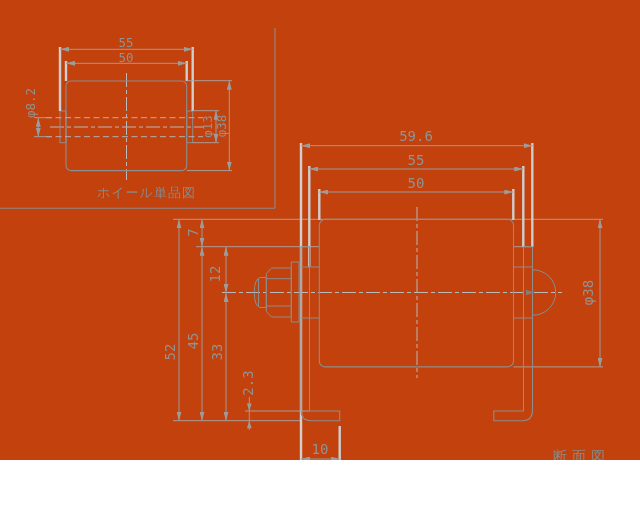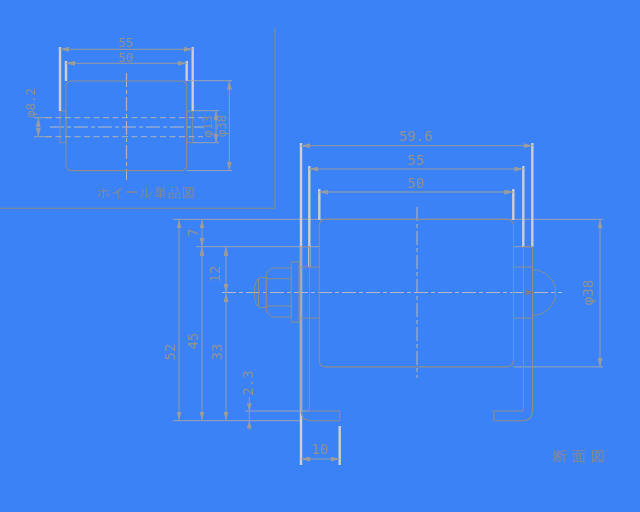--- a/index.html
+++ b/index.html
@@ -1,16 +1,16 @@
 <!DOCTYPE html>
 <html><head>
 <meta charset="utf-8">
 <style>
   html,body{margin:0;padding:0;background:#ffffff;}
-  .stage{position:relative;width:640px;height:512px;background:#3b82f6;overflow:hidden;
+  .stage{position:relative;width:640px;height:460px;background:#c2410c;overflow:hidden;
          font-family:"DejaVu Sans Mono","Liberation Mono",monospace;}
   svg{display:block;}
   .geo{stroke:#8d8d8d;stroke-width:1.1;fill:none;}
   .geo-f{stroke:#8d8d8d;stroke-width:1;fill:none;}
   .dim{stroke:#9c9c9c;stroke-width:1;fill:none;}
   .ext{stroke:#cfcfcf;stroke-width:2.4;fill:none;}
   .extthin{stroke:#a8a8a8;stroke-width:0.9;fill:none;}
   .cl{stroke:#b9b9b9;stroke-width:1;fill:none;stroke-dasharray:14 3 4 3;}
   .hid{stroke:#b3b3b3;stroke-width:1;fill:none;stroke-dasharray:6 3.5;}
   .border{stroke:#8a8a8a;stroke-width:1.1;fill:none;}

